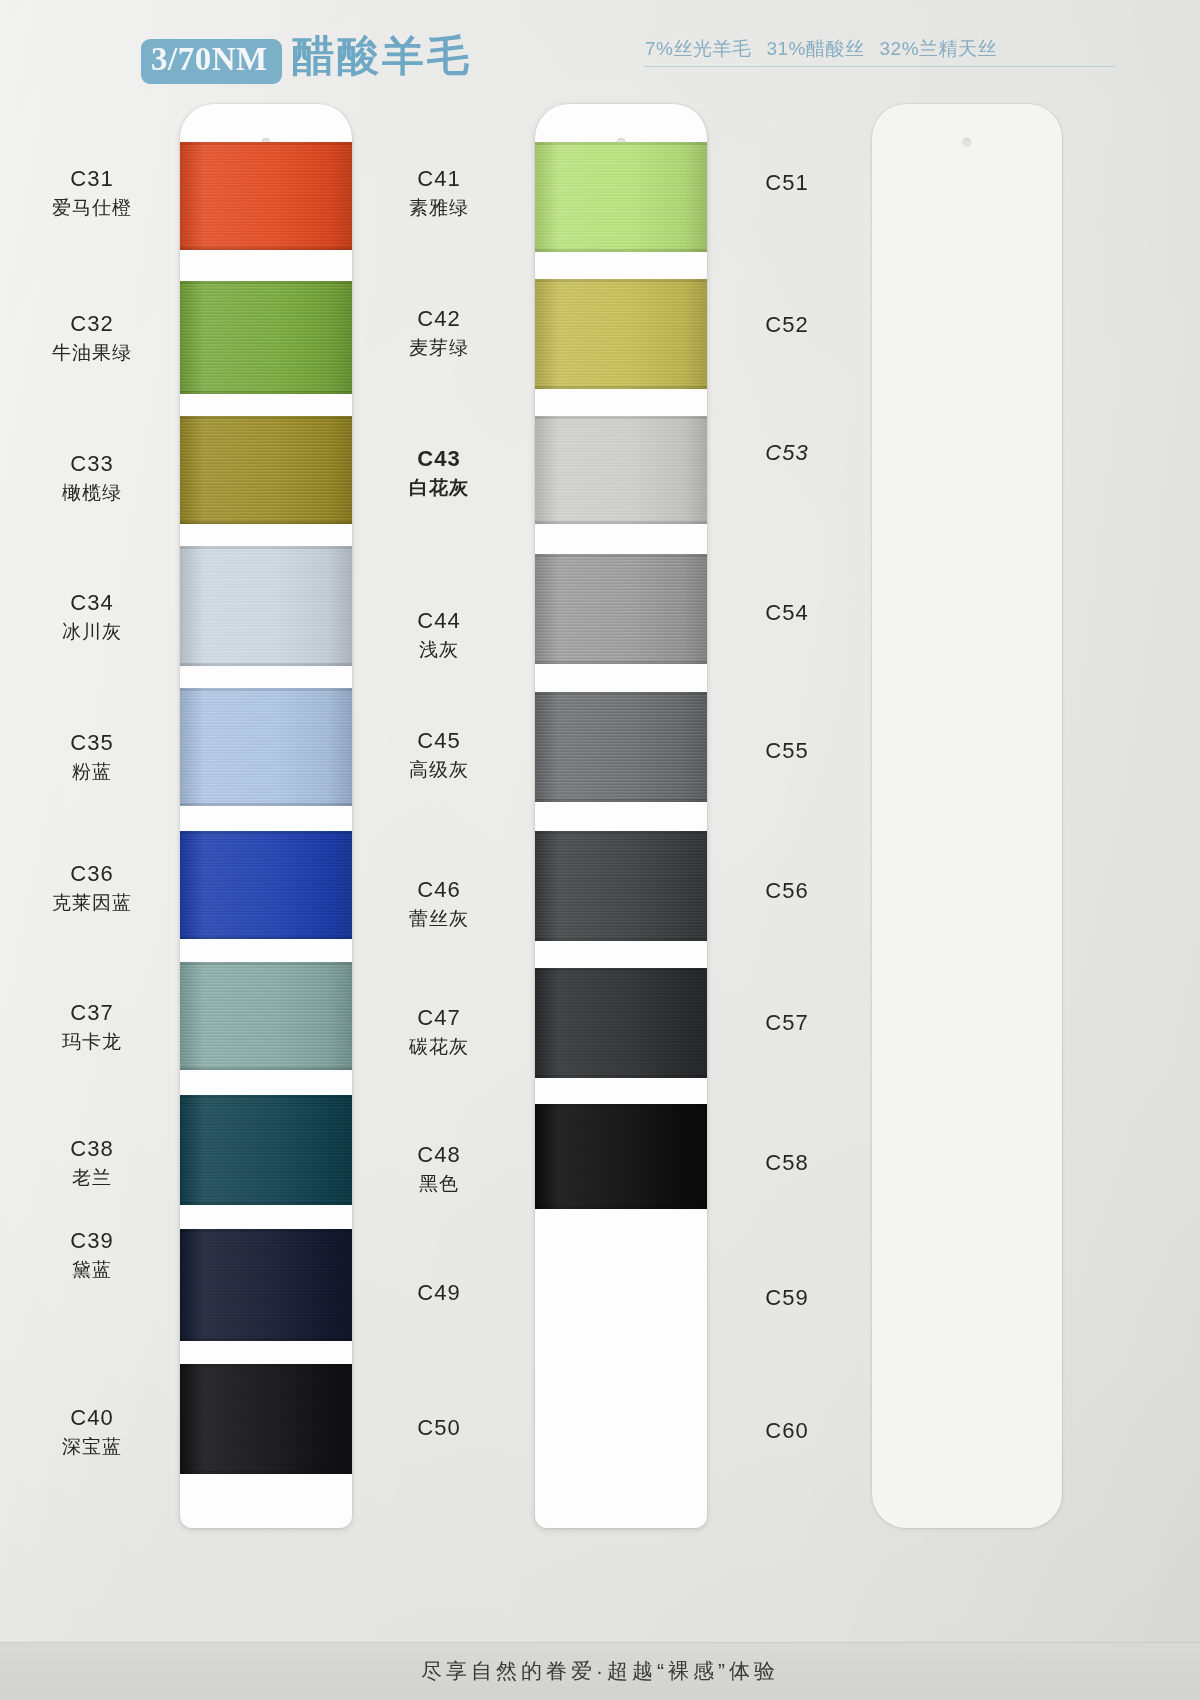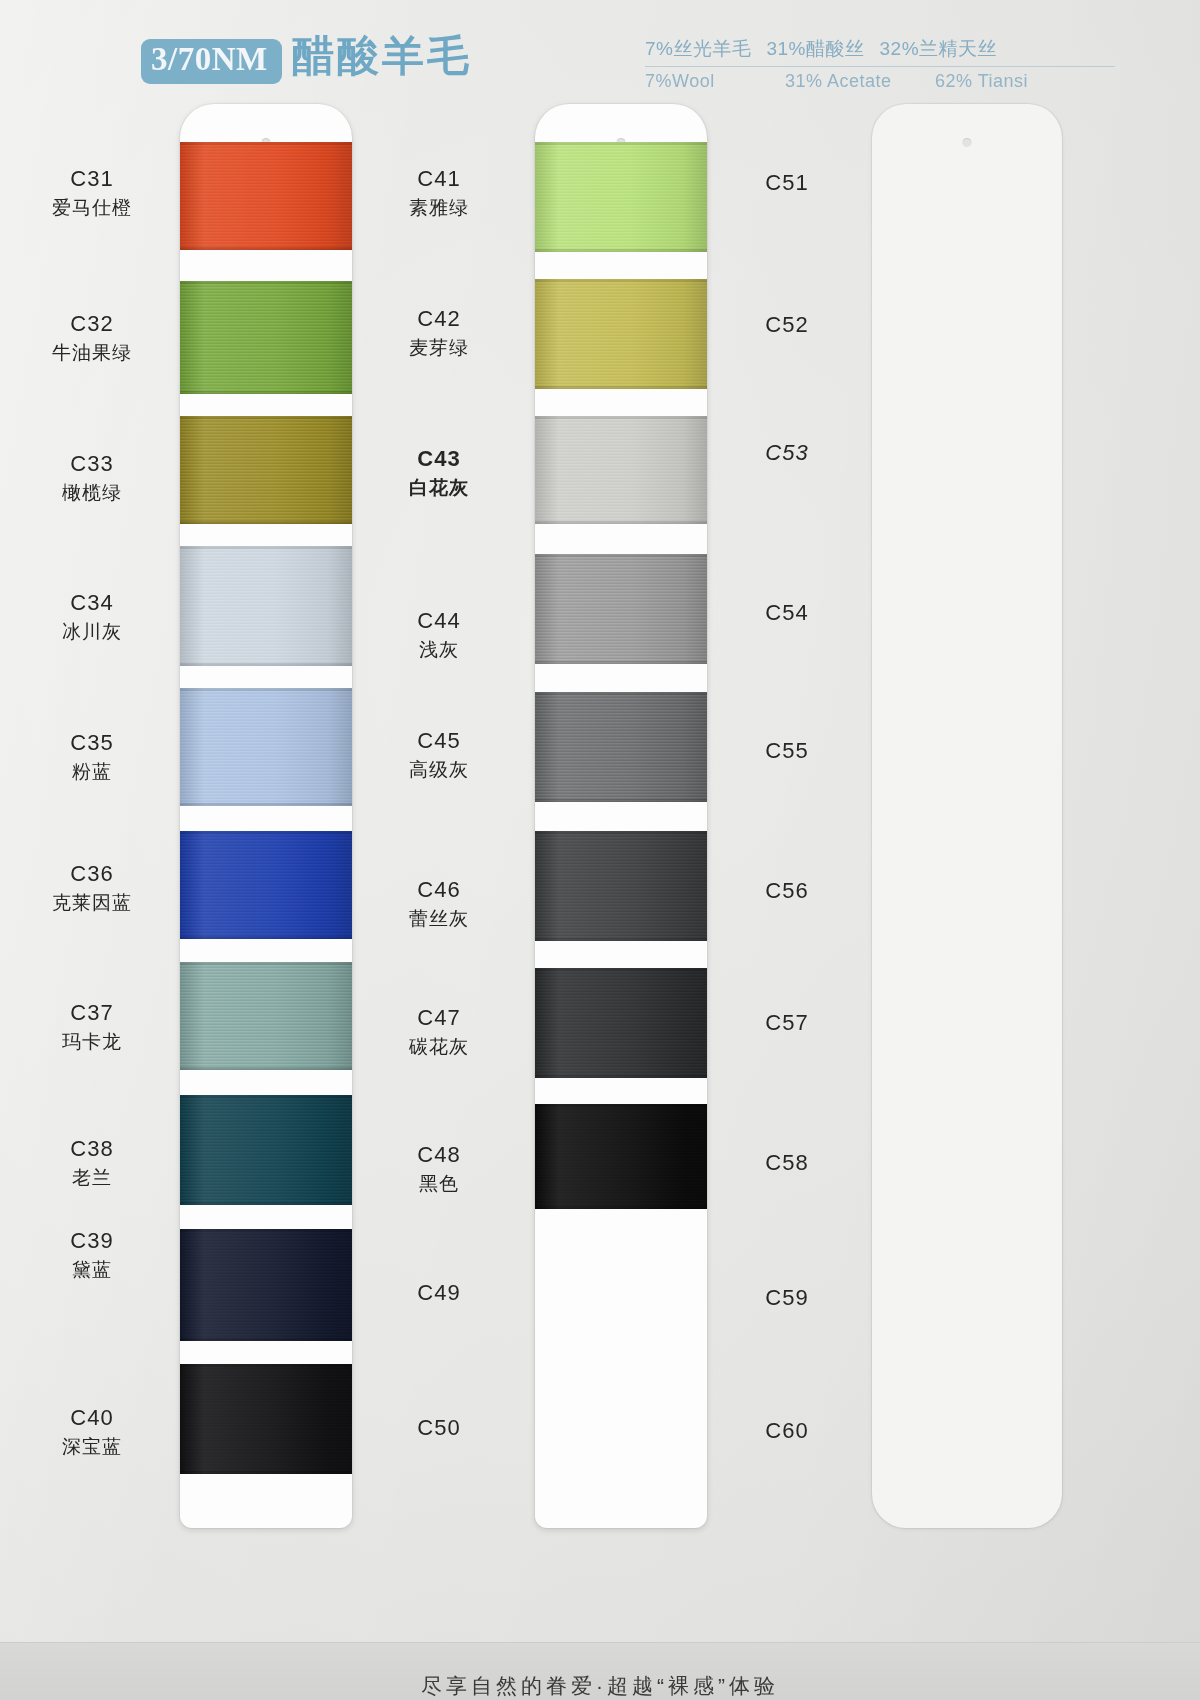--- a/index.html
+++ b/index.html
@@ -113,21 +113,21 @@
   .label .code{font-size:22px;letter-spacing:1px;display:block;color:#262626;}
   .label .name{font-size:19px;display:block;margin-top:3px;letter-spacing:1px;color:#262626;}
   .col1 .label{left:22px;width:140px;}
   .col2 .label{left:368px;width:142px;}
   .col3 .label{left:716px;width:142px;}
 
   
   #footer{
     position:absolute;left:0;bottom:0;width:1200px;height:58px;
     background:linear-gradient(180deg,#d9d9d7 0%,#d2d2d0 100%);
-    display:flex;align-items:flex-end;justify-content:center;
+    display:flex;align-items:center;justify-content:center;
   }
   #footer .ftext{
     color:#3a3a3a;font-size:21px;letter-spacing:4px;
   }
   #footer:before{
     content:"";position:absolute;left:0;right:0;top:0;height:1px;
     background:rgba(0,0,0,.06);
   }
 </style>
 </head>
@@ -135,23 +135,20 @@
 
 <div id="board">
 
   <div id="header">
     <div class="badge">3/70NM</div>
     <div class="title-cn">醋酸羊毛</div>
 
     <div class="comp">
       <div class="comp-row cn">
         <span class="seg">7%丝光羊毛</span><span class="seg">31%醋酸丝</span><span class="seg">32%兰精天丝</span>
-      </div>
-      <div class="comp-row en">
-        <span class="seg">7%Wool</span><span class="seg">31% Acetate</span><span class="seg">62% Tiansi</span>
       </div>
     </div>
   </div>
 
   <div class="strip" id="strip1">
     <div class="hole"></div>
     <div class="wraps">
         <div class="wrap" style="top: 38px; height: 108px; background: rgb(224, 74, 34);">
           <div class="threads"></div>
           <div class="sheen"></div>

